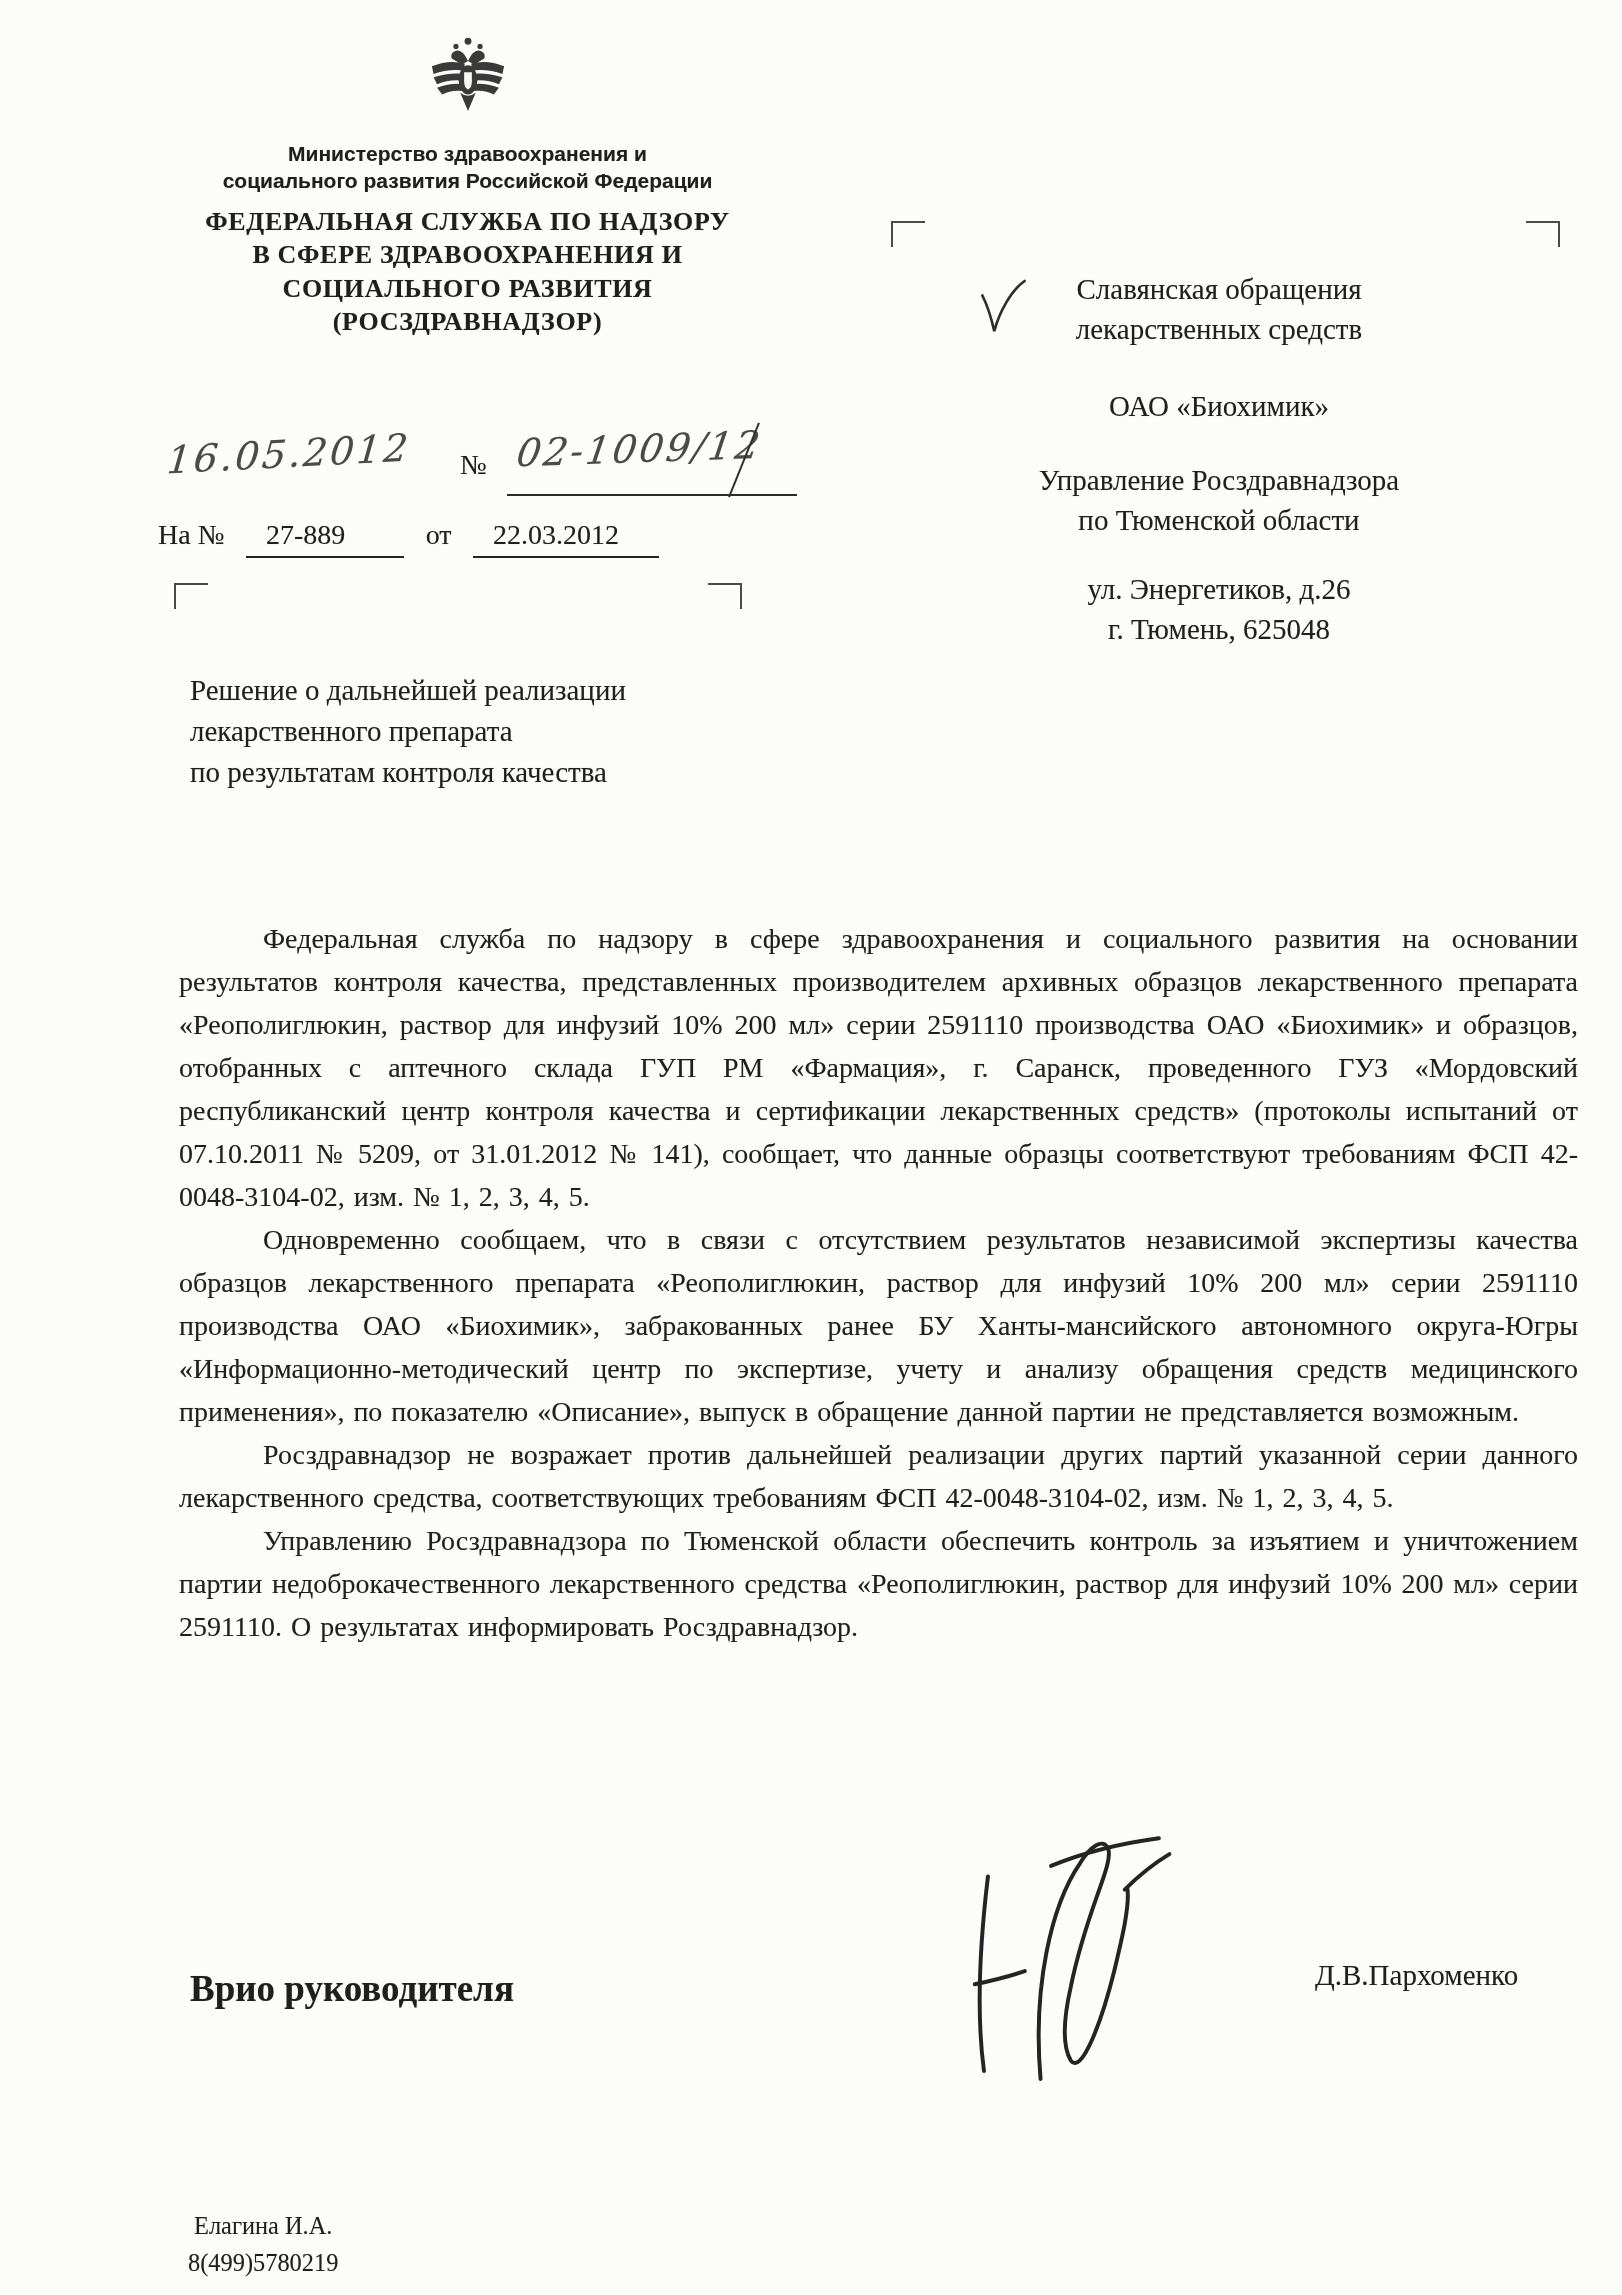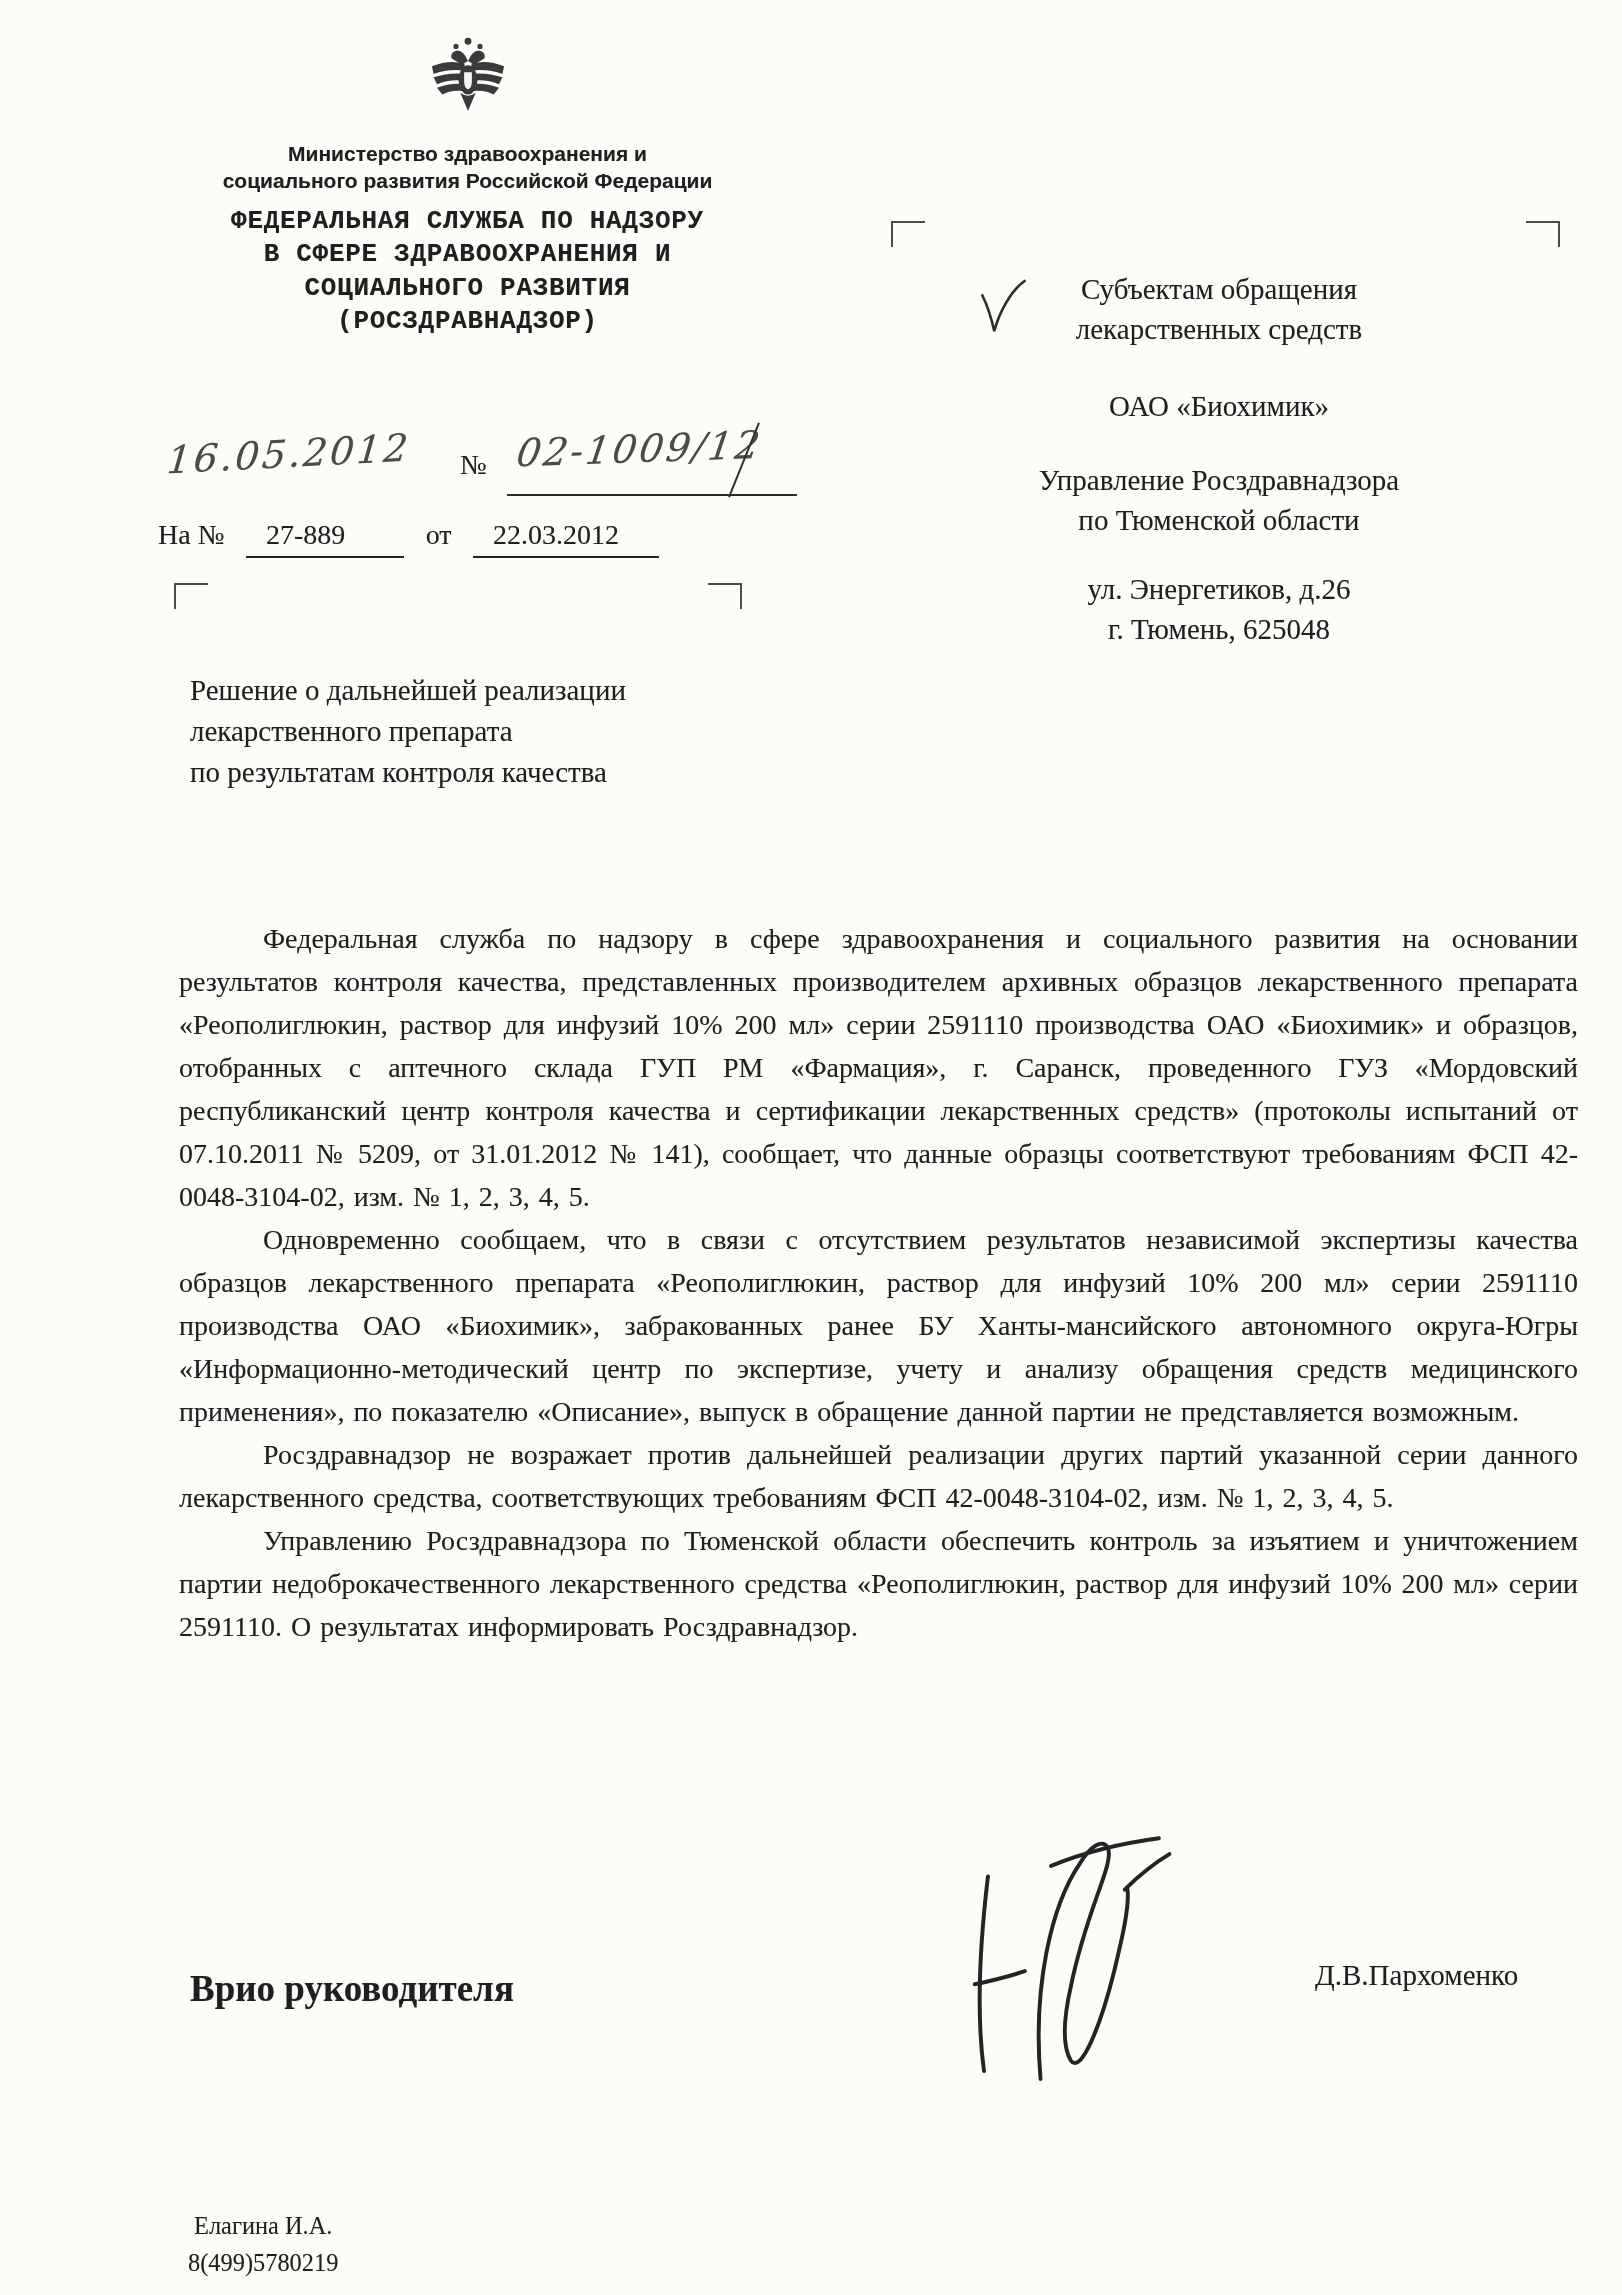--- a/index.html
+++ b/index.html
@@ -19,21 +19,21 @@
   .letterhead {
     position:absolute; left:138px; top:33px; width:659px;
     text-align:center;
   }
   .emblem { display:block; margin:0 auto 8px auto; }
   .ministry {
     font-family:"Liberation Sans", sans-serif;
     font-weight:bold; font-size:21px; line-height:1.3;
   }
   .service {
-    font-family:Liberation Mono, monospace;
+    font-family:Liberation Serif, serif;
     font-weight:bold; font-size:26px; line-height:1.28;
     margin-top:10.5px; letter-spacing:0.7px;
   }
   .addr {
     font-family:"Liberation Sans", sans-serif;
     font-size:20px; line-height:1.42; margin-top:10.5px;
   }
 
   
   .regrow { position:absolute; left:158px; top:427px; width:646px; height:79px; }
@@ -151,21 +151,21 @@
   <div class="corner tl" style="left:174px; top:583px;"></div>
   <div class="corner tr" style="left:708px; top:583px;"></div>
   <div class="corner tl" style="left:891px; top:221px;"></div>
   <div class="corner tr" style="left:1526px; top:221px;"></div>
 
   <svg class="checkmark" width="53" height="66" viewBox="0 0 40 50" aria-hidden="true">
     <path d="M4 14 C8 22 11 32 13 41 C17 26 26 10 36 3" stroke="#2e2e2e" stroke-width="2" fill="none" stroke-linecap="round"></path>
   </svg>
 
   <div class="recipients">
-    <div class="ml">Субъектам обращения
+    <div class="ml">Славянская обращения
 лекарственных средств</div>
     <div class="gap1">ОАО «Биохимик»</div>
     <div class="ml gap2">Управление Росздравнадзора
 по  Тюменской области</div>
     <div class="ml gap3">ул. Энергетиков, д.26
 г. Тюмень, 625048</div>
   </div>
 
   <div class="subject ml">Решение о дальнейшей реализации
 лекарственного препарата

